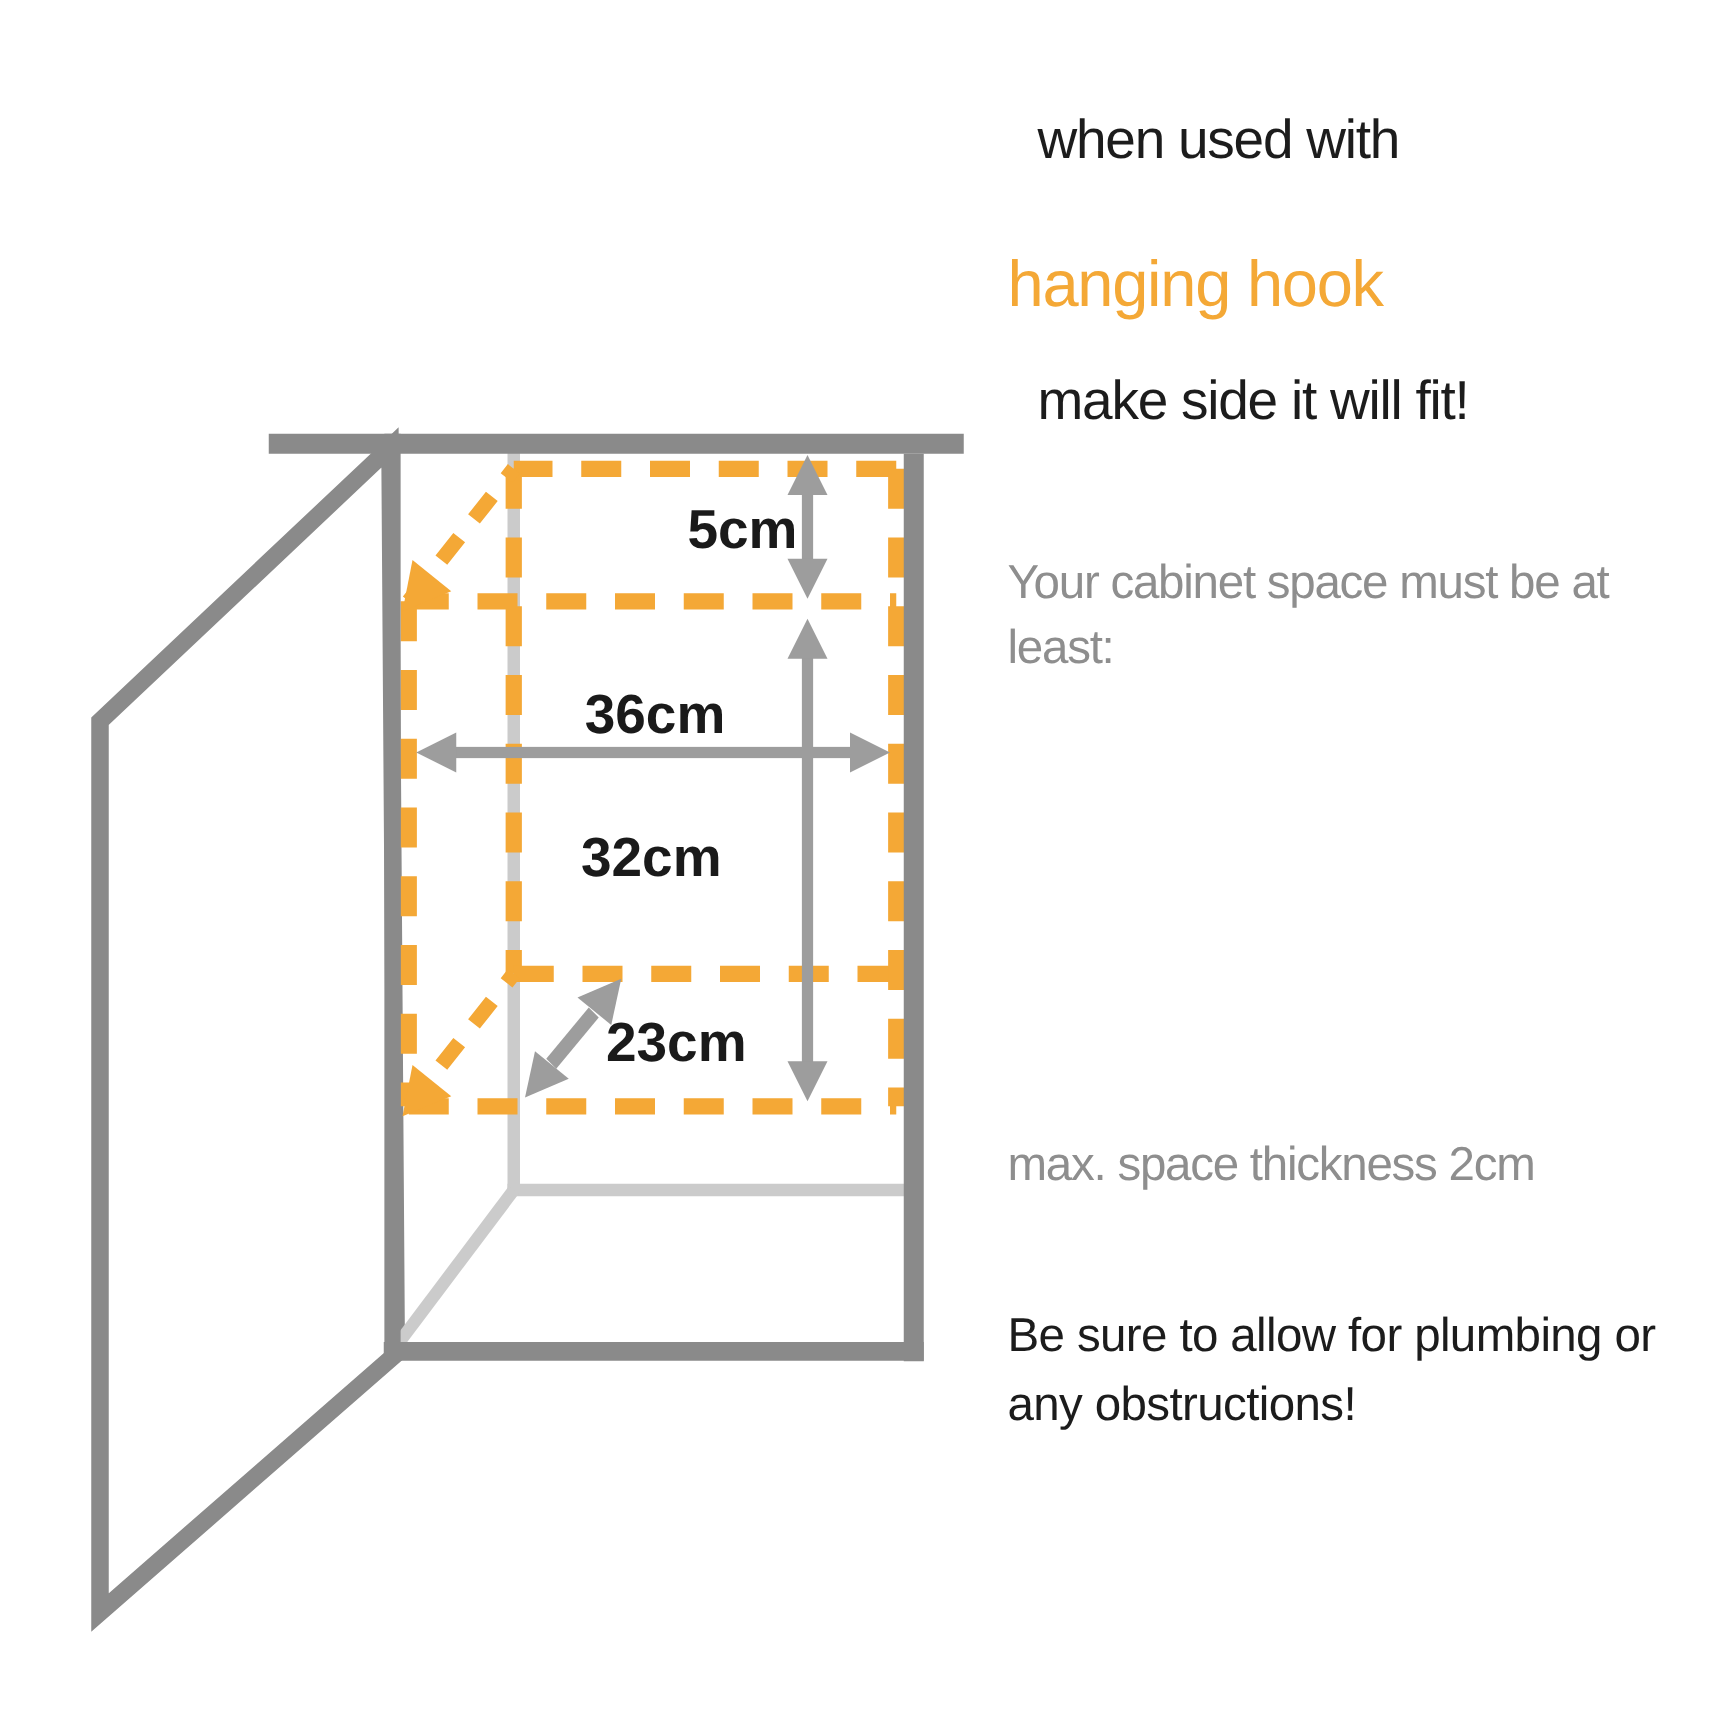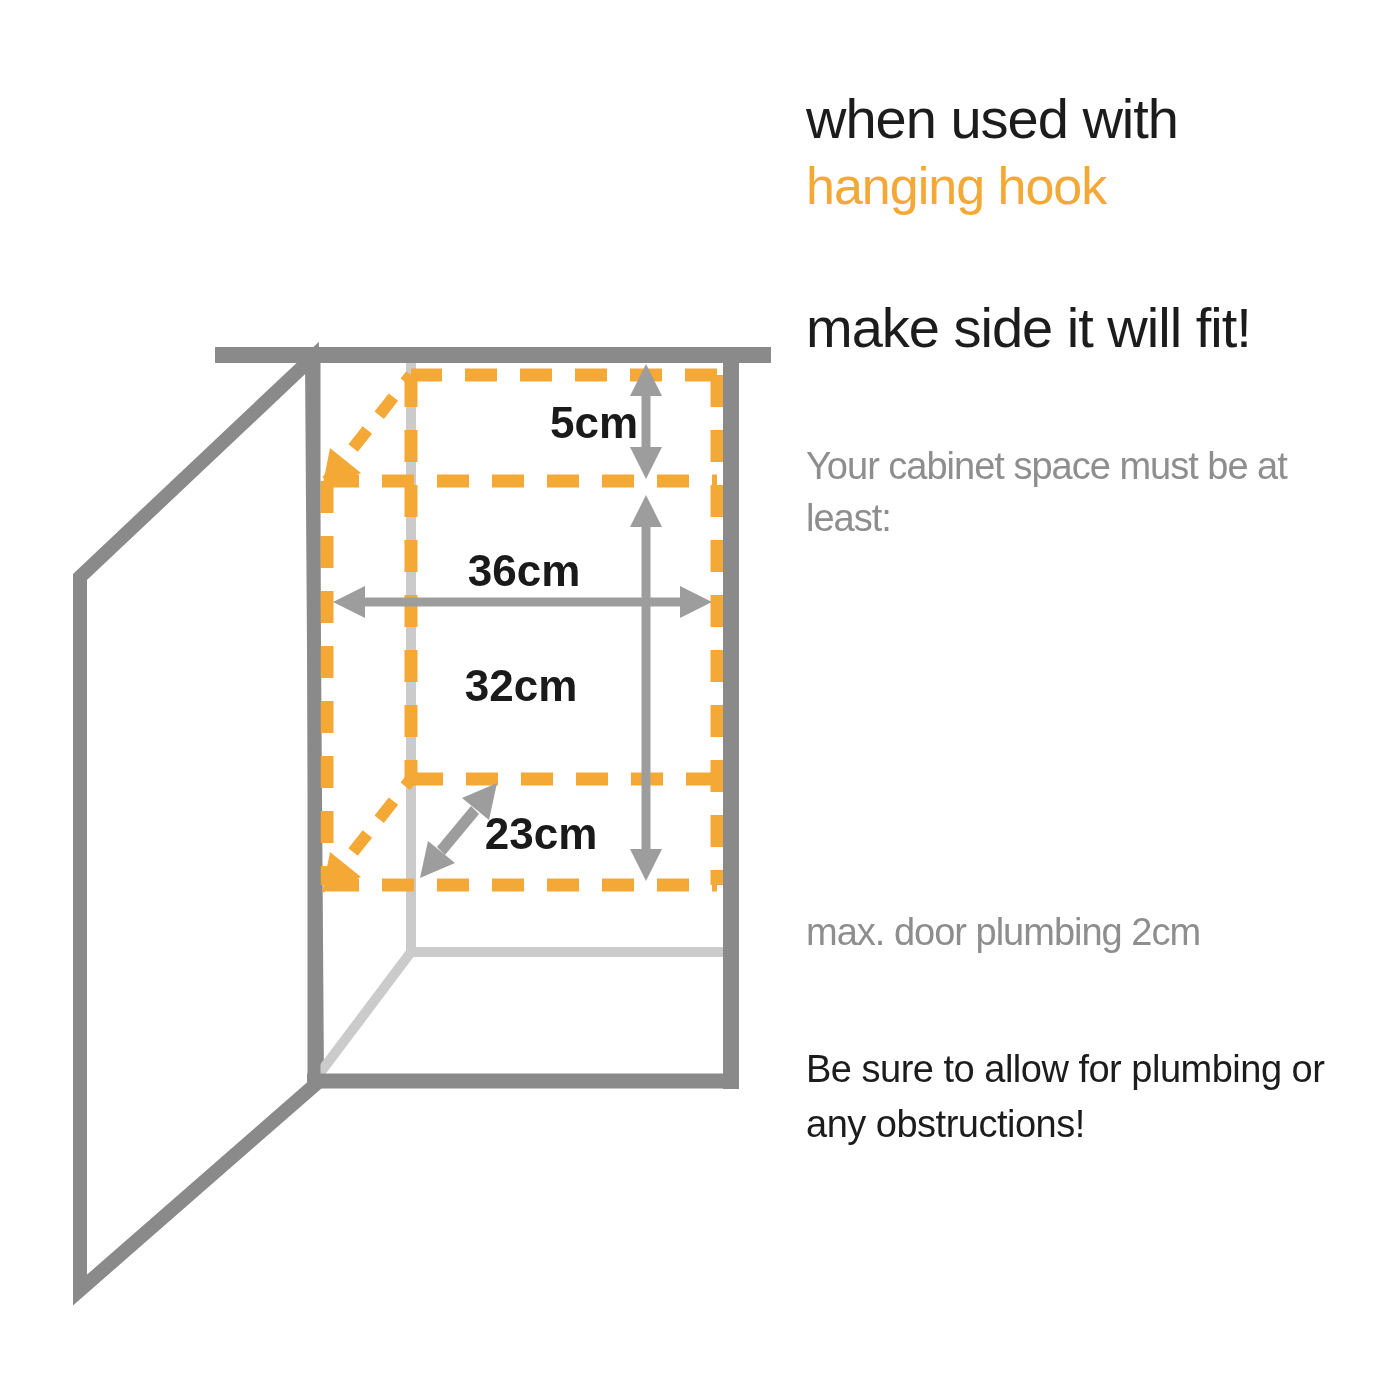--- a/index.html
+++ b/index.html
@@ -1,21 +1,21 @@
 <!DOCTYPE html>
 <html><head>
 <meta charset="utf-8">
 <style>
   html,body{margin:0;padding:0;background:#ffffff;}
   #canvas{position:relative;width:1382px;height:1382px;background:#ffffff;overflow:hidden;
           font-family:"Liberation Sans",sans-serif;}
   #diagram{position:absolute;left:0;top:0;width:1382px;height:1382px;}
   .txt{position:absolute;left:806px;white-space:pre-wrap;}
-  .h-black{font-size:56px;letter-spacing:-1px;color:#1c1c1c;line-height:1.1;}
-  .h-orange{font-size:52px;letter-spacing:-1px;color:#f4a836;line-height:1.1;}
+  .h-black{font-size:44px;letter-spacing:-1px;color:#1c1c1c;line-height:1.1;margin-left:24px;}
+  .h-orange{font-size:52px;letter-spacing:-1px;color:#f4a836;line-height:1.1;margin-top:42px;}
   .g-body{font-size:38px;letter-spacing:-1px;color:#8e8e8e;}
   .intro{line-height:52px;width:545px;}
   .list{line-height:68px;}
   .note{line-height:68px;}
   .warn{font-size:38px;letter-spacing:-0.5px;color:#1c1c1c;line-height:55px;width:580px;}
   .dim-label{font-family:"Liberation Sans",sans-serif;font-weight:bold;font-size:44px;fill:#1a1a1a;}
 </style>
 </head>
 <body>
 
@@ -85,17 +85,17 @@
     </g>
   </svg>
 
   <div class="txt h-black" style="top:88px">when used with</div>
   <div class="txt h-orange" style="top:158px">hanging hook</div>
   <div class="txt h-black" style="top:297px">make side it will fit!</div>
 
   <div class="txt g-body intro" style="top:440px">Your cabinet space must be at least:</div>
 
 
-  <div class="txt g-body note" style="top:898px">max. door plumbing 2cm</div>
+  <div class="txt g-body note" style="top:898px">max. space thickness 2cm</div>
 
   <div class="txt warn" style="top:1042px">Be sure to allow for plumbing or any obstructions!</div>
 
 </div>
 
 </body></html>

